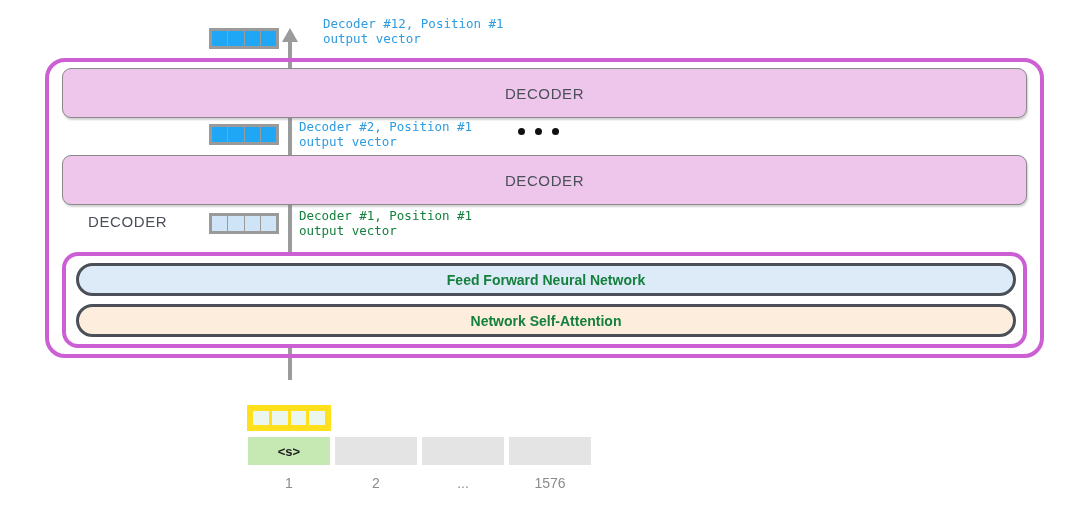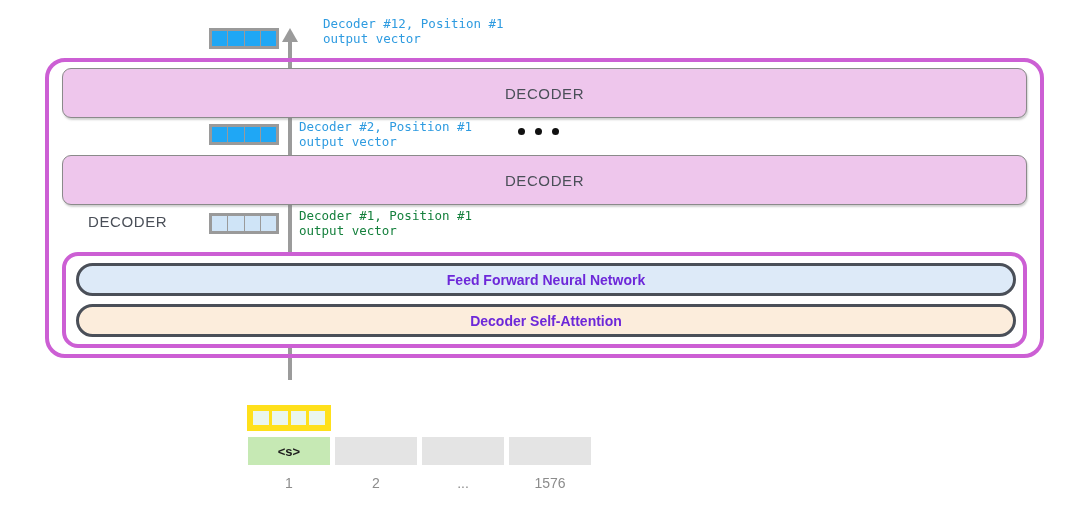--- a/index.html
+++ b/index.html
@@ -96,21 +96,21 @@
     border: 3px solid #4a4f58;
     border-radius: 17px;
     box-sizing: border-box;
     display: flex;
     align-items: center;
     justify-content: center;
   }
   .sublayer span {
     font-size: 14px;
     font-weight: bold;
-    color: #6d28d9;
+    color: #15803d;
   }
   #ffnn-layer {
     top: 7px;
     background: #ddeaf8;
   }
   #attention-layer {
     top: 48px;
     background: #fceddc;
   }
 
@@ -266,21 +266,21 @@
     <i></i>
   </div>
 
   <div id="decoder-side-label">DECODER</div>
 
   <div class="expanded-decoder">
     <div class="sublayer" id="ffnn-layer">
       <span>Feed Forward Neural Network</span>
     </div>
     <div class="sublayer" id="attention-layer">
-      <span>Decoder Self-Attention</span>
+      <span>Network Self-Attention</span>
     </div>
   </div>
 
   <div class="vec vec-blue" id="vector-decoder12">
     <div class="cell"></div>
     <div class="cell"></div>
     <div class="cell"></div>
     <div class="cell"></div>
   </div>
   <div class="annotation" id="label-decoder12">Decoder #12, Position #1

